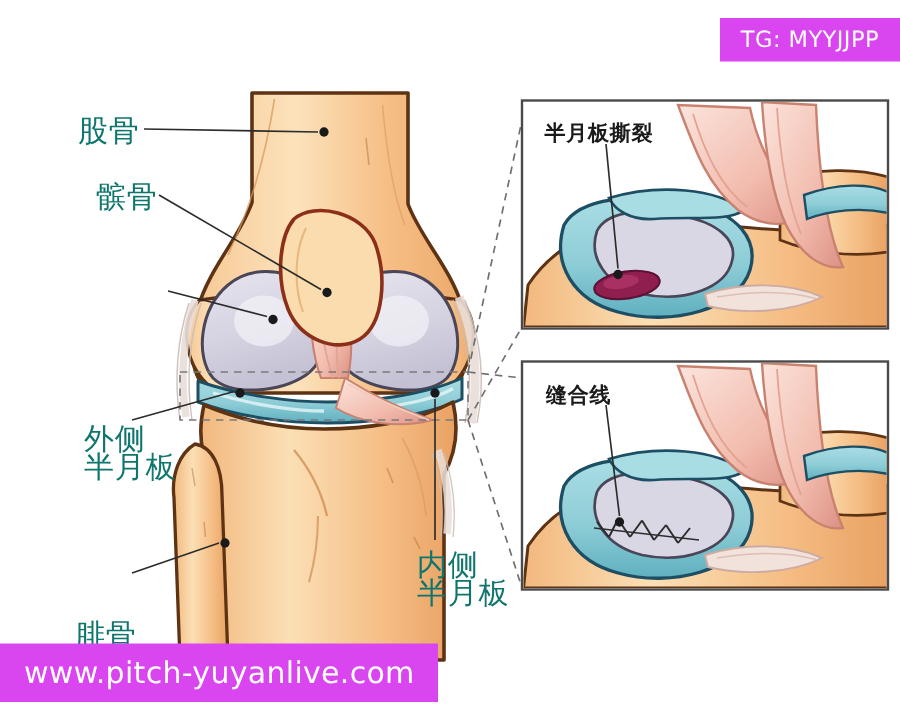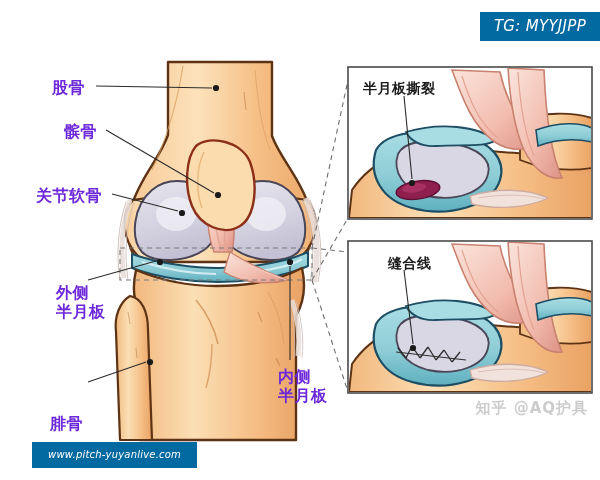--- a/index.html
+++ b/index.html
@@ -17,60 +17,58 @@
   }
   svg.illus {
     position: absolute;
     left: 0;
     top: 0;
     width: 600px;
     height: 480px;
   }
   .label-text {
     position: absolute;
-    color: #6d28d9;
-    font-size: 16px;
-    font-weight: 700;
+    color: #0f766e;
+    font-size: 20px;
+    font-weight: 400;
     line-height: 19px;
     letter-spacing: 0.5px;
     white-space: pre-line;
     font-family: "DejaVu Sans", "Liberation Sans", sans-serif;
   }
   .panel-label {
     position: absolute;
     color: #1a1a1a;
     font-size: 14px;
     font-weight: 700;
     letter-spacing: 0.5px;
     white-space: nowrap;
     text-align: center;
   }
   .wm-box {
     position: absolute;
-    background: #0369a1;
+    background: #d946ef;
     color: #ffffff;
     display: flex;
     align-items: center;
     justify-content: center;
-    font-style: italic;
   }
   #tg-badge {
     right: 0;
     top: 12px;
     padding: 5px 14px 6px 14px;
     font-size: 15px;
     letter-spacing: 0.3px;
   }
   #url-badge {
     left: 0;
     bottom: 12px;
     padding: 7px 16px 8px 16px;
-    font-size: 10px;
+    font-size: 20px;
     letter-spacing: 0.2px;
-    margin-left: 32px;
   }
   #zhihu-wm {
     position: absolute;
     right: 12px;
     bottom: 62px;
     color: rgba(120,120,120,0.38);
     font-size: 15px;
     font-weight: 700;
     letter-spacing: 1px;
     white-space: nowrap;
@@ -291,27 +289,25 @@
         <path d="M478,372 C502,368 526,368 544,373" fill="none" stroke="#ddbfb5" stroke-width="1"></path>
         <path d="M536,304 C558,296 580,296 592,302 L592,316 C574,312 554,314 538,320 Z" fill="url(#menGrad)" stroke="#1d4e63" stroke-width="1.6"></path>
       </g>
       <line x1="404" y1="270" x2="413" y2="344" stroke="#2b2b2b" stroke-width="1.1"></line>
       <circle cx="413" cy="348" r="3.1" fill="#1a1a1a"></circle>
     </g>
   </svg>
 
   <div class="label-text" style="left:52px;  top:78px;">股骨</div>
   <div class="label-text" style="left:64px;  top:122px;">髌骨</div>
-  <div class="label-text" style="left:36px;  top:186px;">关节软骨</div>
   <div class="label-text" style="left:56px;  top:283px;">外侧
 半月板</div>
   <div class="label-text" style="left:50px;  top:374px;margin-top:40px;">腓骨</div>
   <div class="label-text" style="left:278px; top:367px;">内侧
 半月板</div>
 
   <div class="panel-label" style="left:363px; top:80px;">半月板撕裂</div>
-  <div class="panel-label" style="left:364px; top:255px;margin-left:24px;">缝合线</div>
+  <div class="panel-label" style="left:364px; top:255px;">缝合线</div>
 
   <div class="wm-box" id="tg-badge">TG: MYYJJPP</div>
   <div class="wm-box" id="url-badge">www.pitch-yuyanlive.com</div>
-  <div id="zhihu-wm">知乎 @AQ护具</div>
 
 </div>
 
 </body></html>

